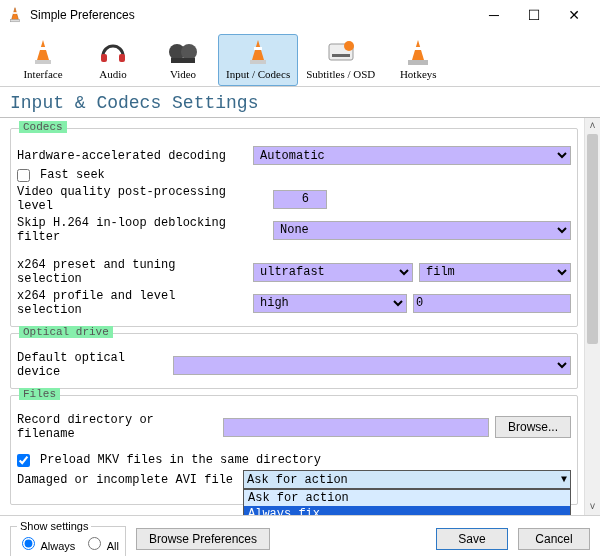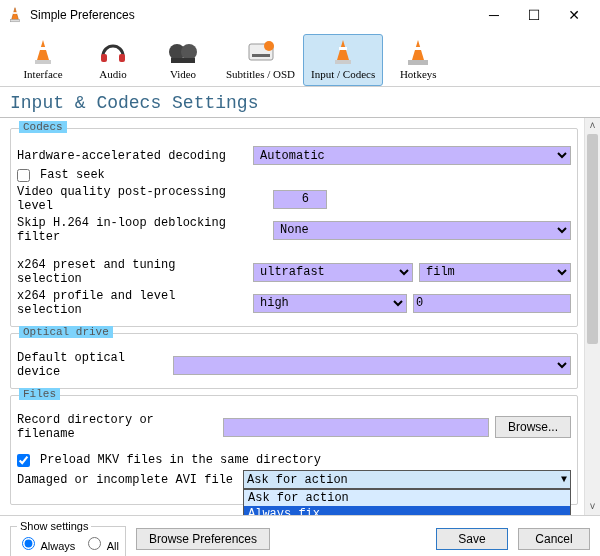--- a/index.html
+++ b/index.html
@@ -90,21 +90,21 @@
     border: 1px solid #cfcfcf;
     border-radius: 2px;
     margin: 6px 14px 6px 2px;
     padding: 14px 6px 6px 6px;
     position: relative;
   }
   .group > .glabel {
     position: absolute;
     top: -8px;
     left: 8px;
-    background: #7dd3fc;
+    background: #86efac;
     padding: 0 4px;
     font-size: 11px;
     color: #555;
   }
   .row {
     display: flex;
     align-items: center;
     margin: 3px 0;
     gap: 6px;
   }
@@ -216,39 +216,39 @@
   <div class="tool">
     <span class="ticon">
       <svg viewBox="0 0 32 30">
           <circle cx="10" cy="14" r="8" fill="#444"></circle>
           <circle cx="22" cy="14" r="8" fill="#555"></circle>
           <rect x="4" y="20" width="24" height="5" fill="#333"></rect>
         </svg>
     </span>
     <span>Video</span>
   </div>
+  <div class="tool selected">
+    <span class="ticon">
+      <svg viewBox="0 0 32 30">
+          <polygon points="16,2 22,22 10,22" fill="#f58220"></polygon>
+          <rect x="8" y="22" width="16" height="4" fill="#ccc"></rect>
+          <rect x="12" y="9" width="8" height="3" fill="#fff"></rect>
+        </svg>
+    </span>
+    <span>Input / Codecs</span>
+  </div>
   <div class="tool">
     <span class="ticon">
       <svg viewBox="0 0 32 30">
           <rect x="4" y="6" width="24" height="16" rx="2" fill="#eee" stroke="#999"></rect>
           <rect x="7" y="16" width="18" height="3" fill="#666"></rect>
           <circle cx="24" cy="8" r="5" fill="#f58220"></circle>
         </svg>
     </span>
     <span>Subtitles / OSD</span>
-  </div>
-  <div class="tool selected">
-    <span class="ticon">
-      <svg viewBox="0 0 32 30">
-          <polygon points="16,2 22,22 10,22" fill="#f58220"></polygon>
-          <rect x="8" y="22" width="16" height="4" fill="#ccc"></rect>
-          <rect x="12" y="9" width="8" height="3" fill="#fff"></rect>
-        </svg>
-    </span>
-    <span>Input / Codecs</span>
   </div>
   <div class="tool">
     <span class="ticon">
       <svg viewBox="0 0 32 30">
           <polygon points="16,2 22,22 10,22" fill="#f58220"></polygon>
           <rect x="6" y="22" width="20" height="5" fill="#bbb"></rect>
           <rect x="12" y="9" width="8" height="3" fill="#fff"></rect>
         </svg>
     </span>
     <span>Hotkeys</span>

